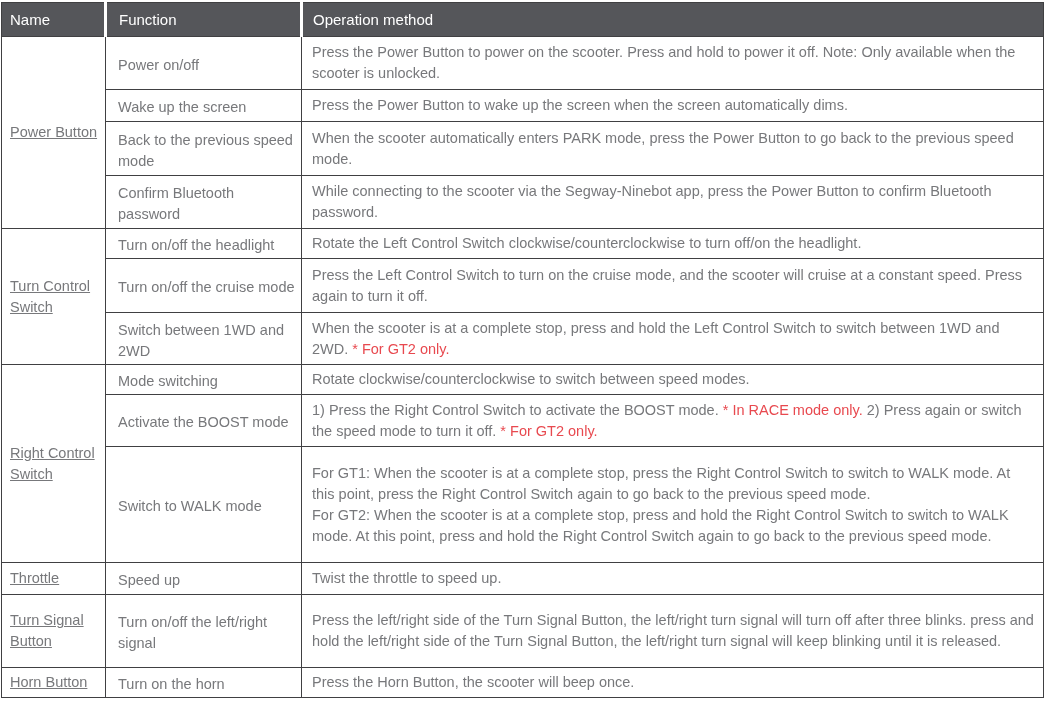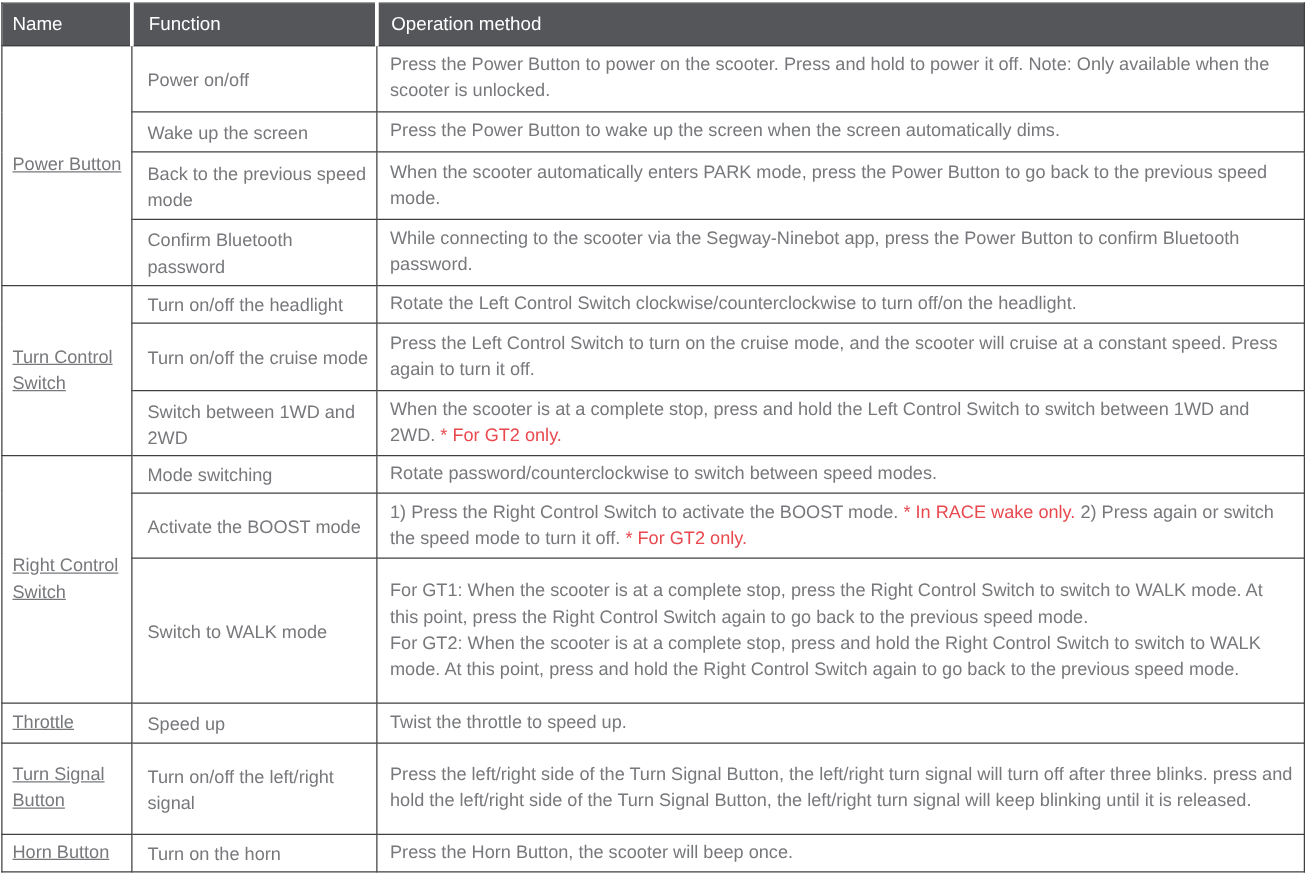--- a/index.html
+++ b/index.html
@@ -101,25 +101,25 @@
       <td class="op-cell"><span>Press the Left Control Switch to turn on the cruise mode, and the scooter will cruise at a constant speed. Press again to turn it off.</span></td>
     </tr>
     <tr style="height:52px">
       <td class="func-cell">Switch between 1WD and 2WD</td>
       <td class="op-cell"><span>When the scooter is at a complete stop, press and hold the Left Control Switch to switch between 1WD and 2WD. </span><span class="red">* For GT2 only.</span></td>
     </tr>
 
     <tr style="height:28px">
       <td class="name-cell" rowspan="3">Right Control Switch</td>
       <td class="func-cell">Mode switching</td>
-      <td class="op-cell"><span>Rotate password/counterclockwise to switch between speed modes.</span></td>
+      <td class="op-cell"><span>Rotate clockwise/counterclockwise to switch between speed modes.</span></td>
     </tr>
     <tr style="height:52px">
       <td class="func-cell">Activate the BOOST mode</td>
-      <td class="op-cell"><span>1) Press the Right Control Switch to activate the BOOST mode. </span><span class="red">* In RACE wake only.</span><span> 2) Press again or switch the speed mode to turn it off. </span><span class="red">* For GT2 only.</span></td>
+      <td class="op-cell"><span>1) Press the Right Control Switch to activate the BOOST mode. </span><span class="red">* In RACE mode only.</span><span> 2) Press again or switch the speed mode to turn it off. </span><span class="red">* For GT2 only.</span></td>
     </tr>
     <tr style="height:116px">
       <td class="func-cell">Switch to WALK mode</td>
       <td class="op-cell"><span>For GT1: When the scooter is at a complete stop, press the Right Control Switch to switch to WALK mode. At this point, press the Right Control Switch again to go back to the previous speed mode.</span><br><span>For GT2: When the scooter is at a complete stop, press and hold the Right Control Switch to switch to WALK mode. At this point, press and hold the Right Control Switch again to go back to the previous speed mode.</span></td>
     </tr>
 
     <tr style="height:32px">
       <td class="name-cell">Throttle</td>
       <td class="func-cell">Speed up</td>
       <td class="op-cell"><span>Twist the throttle to speed up.</span></td>

